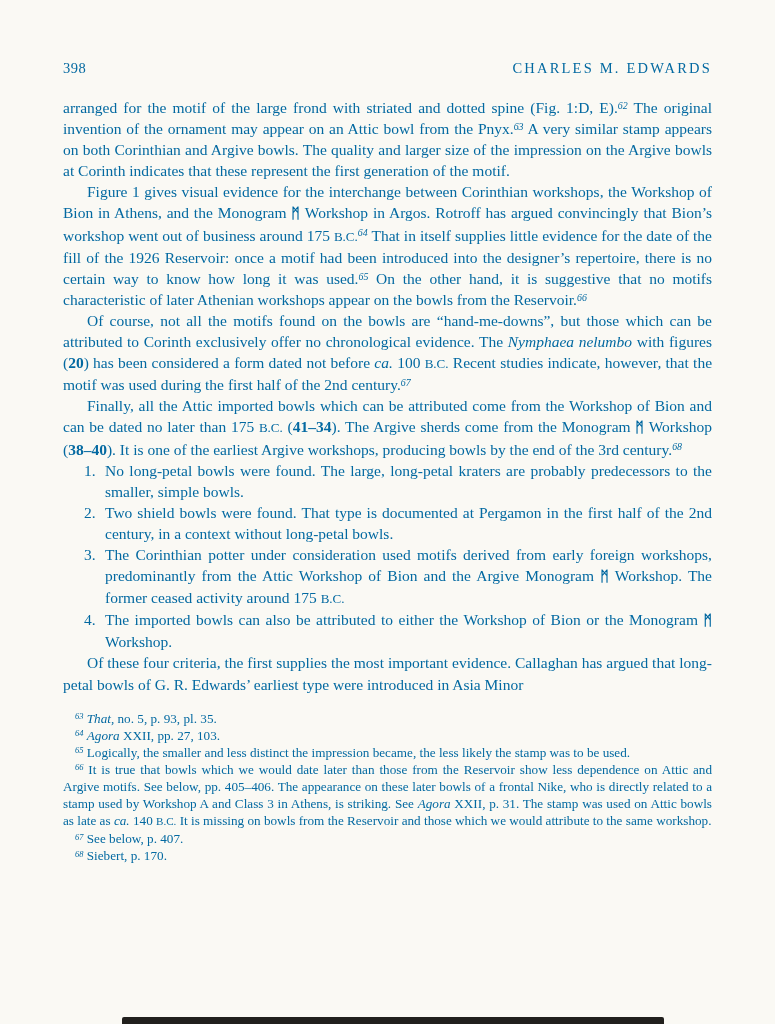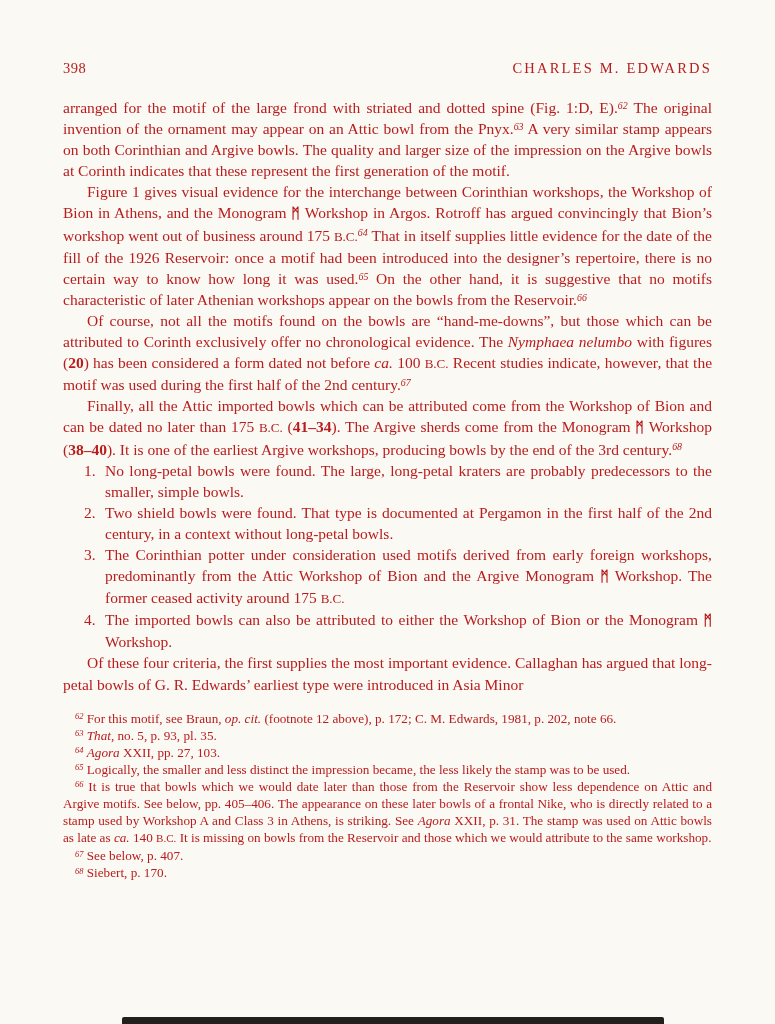--- a/index.html
+++ b/index.html
@@ -8,21 +8,21 @@
     background:#efede6;
     font-family:"Liberation Serif","DejaVu Serif",serif;
   }
   .page {
     position:relative;
     width:775px; height:1024px;
     overflow:hidden;
     background:#faf9f4;
     padding:60px 63px 0 63px;
     box-sizing:border-box;
-    color:#b91c1c;
+    color:#0369a1;
   }
   .running-header {
     position:relative;
     height:19px;
     margin-bottom:18px;
     font-size:14.5px;
   }
   .page-num { position:absolute; left:0; top:0; letter-spacing:0.5px; }
   .head-title { display:block; text-align:right; letter-spacing:2.2px; }
   .body-text {
@@ -96,21 +96,20 @@
       <div class="list-item">
         <span class="list-num">4.</span>
         <span class="list-body">The imported bowls can also be attributed to either the Workshop of Bion or the Monogram <span class="monogram">ᛗ</span> Workshop.</span>
       </div>
     </div>
 
     <p class="par">Of these four criteria, the first supplies the most important evidence. Callaghan has argued that long-petal bowls of G. R. Edwards’ earliest type were introduced in Asia Minor</p>
   </main>
 
   <footer class="footnotes">
-    <p class="fn"><sup>62</sup> For this motif, see Braun, <i>op. cit.</i> (footnote 12 above), p. 172; C. M. Edwards, 1981, p. 202, note 66.</p>
     <p class="fn"><sup>63</sup> <i>That</i>, no. 5, p. 93, pl. 35.</p>
     <p class="fn"><sup>64</sup> <i>Agora</i> XXII, pp. 27, 103.</p>
     <p class="fn"><sup>65</sup> Logically, the smaller and less distinct the impression became, the less likely the stamp was to be used.</p>
     <p class="fn"><sup>66</sup> It is true that bowls which we would date later than those from the Reservoir show less dependence on Attic and Argive motifs. See below, pp. 405–406. The appearance on these later bowls of a frontal Nike, who is directly related to a stamp used by Workshop A and Class 3 in Athens, is striking. See <i>Agora</i> XXII, p. 31. The stamp was used on Attic bowls as late as <i>ca.</i> 140 <span class="sc">B.C.</span> It is missing on bowls from the Reservoir and those which we would attribute to the same workshop.</p>
     <p class="fn"><sup>67</sup> See below, p. 407.</p>
     <p class="fn"><sup>68</sup> Siebert, p. 170.</p>
   </footer>
 
   <div class="scan-edge"></div>
 </div>

